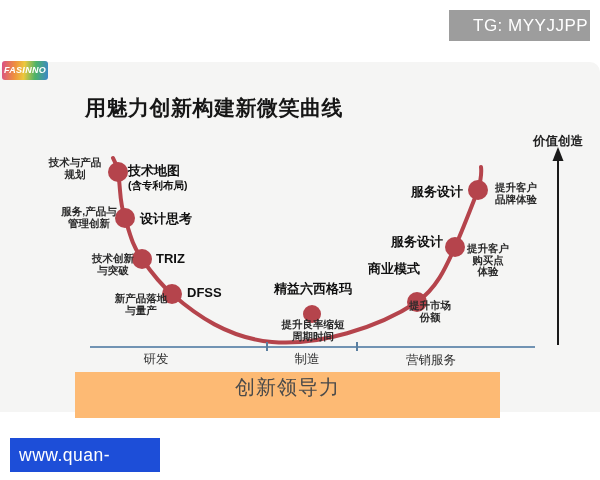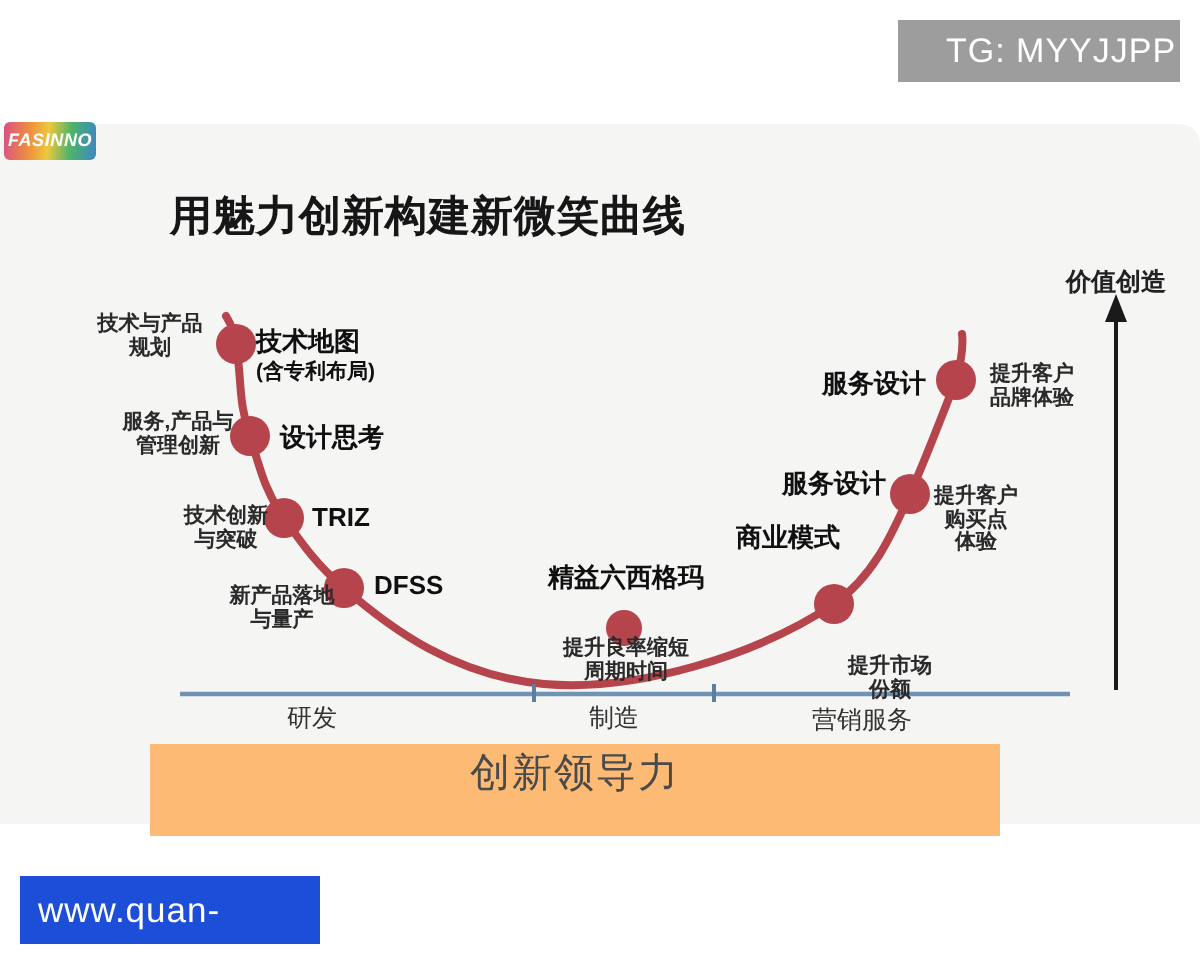--- a/index.html
+++ b/index.html
@@ -109,21 +109,21 @@
   <div class="lbl desc" style="left:104px; top:293px; width:74px;">新产品落地
 与量产</div>
   <div class="lbl mname" style="left:187px; top:285px;">DFSS</div>
 
   <div class="lbl mname" style="left:266px; top:280px; width:94px; text-align:center;"></div>
   <div class="lbl mname" style="left:266px; top:280px; width:94px; text-align:center;">精益六西格玛</div>
   <div class="lbl desc" style="left:276px; top:319px; width:74px;">提升良率缩短
 周期时间</div>
 
   <div class="lbl mname" style="left:368px; top:260px;">商业模式</div>
-  <div class="lbl desc" style="left:421px; top:300px; width:48px;margin-top:28px;">提升市场
+  <div class="lbl desc" style="left:406px; top:300px; width:48px;">提升市场
 份额</div>
 
   <div class="lbl mname" style="left:391px; top:233px;">服务设计</div>
   <div class="lbl desc" style="left:464px; top:243px; width:48px;">提升客户
 购买点
 体验</div>
 
   <div class="lbl mname" style="left:411px; top:183px;">服务设计</div>
   <div class="lbl desc" style="left:490px; top:182px; width:52px;">提升客户
 品牌体验</div>

